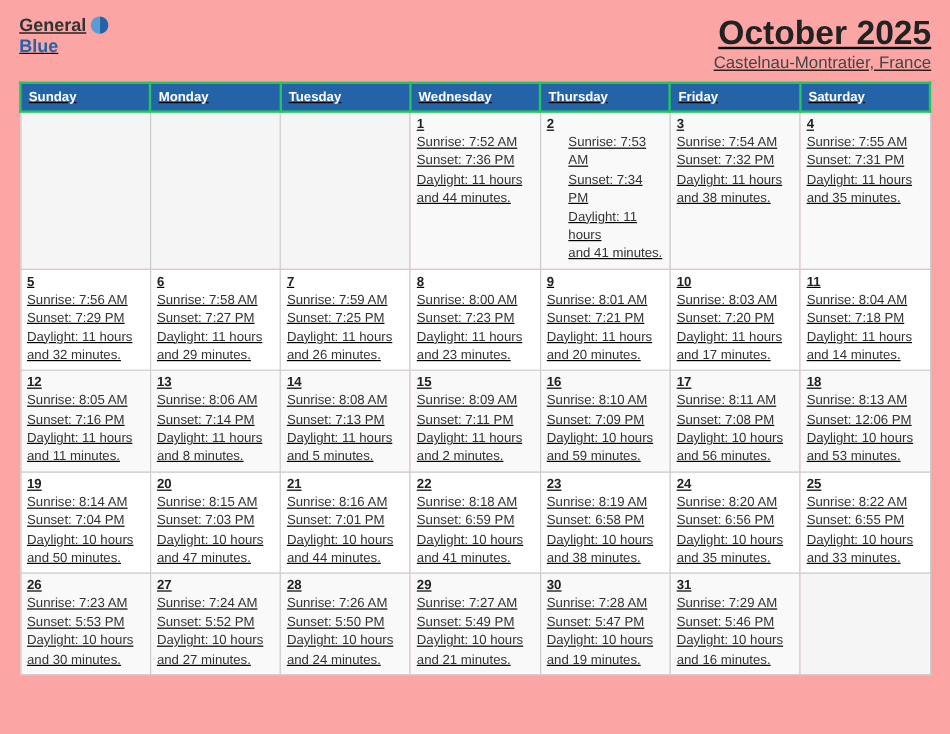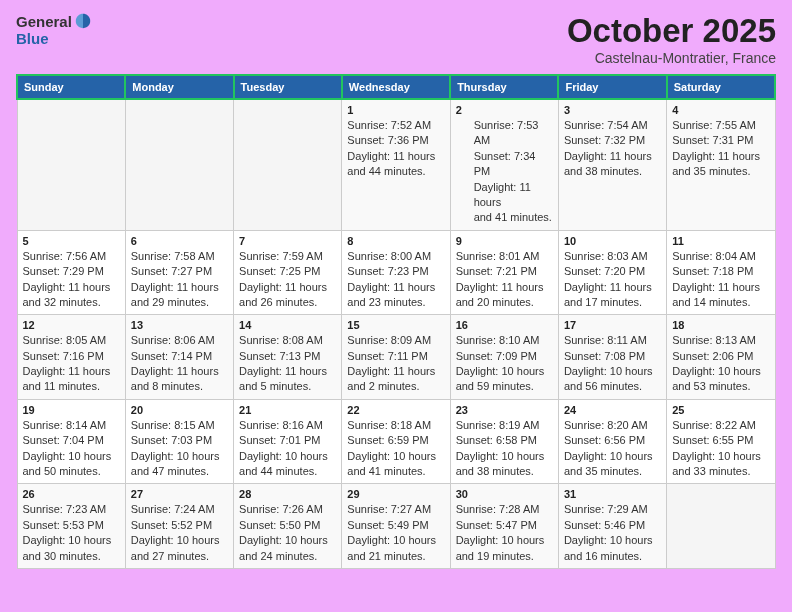--- a/index.html
+++ b/index.html
@@ -7,21 +7,22 @@
       font-family: Arial, sans-serif;
       background: #fff;
       width: 792px;
       height: 612px;
       overflow: hidden;
     }
     .page {
       width: 792px;
       height: 612px;
       padding: 12px 16px;
-      background: #f0abfc;
+      background: #fca5a5;
+      text-decoration: underline;
     }
     .header {
       display: flex;
       align-items: flex-start;
       justify-content: space-between;
       margin-bottom: 8px;
     }
     .logo {
       display: flex;
       align-items: center;
@@ -30,21 +31,21 @@
     .logo-blue { color: #2563a8; text-align: right; }
     .logo-icon {
       width: 18px;
       height: 18px;
       margin-left: 2px;
     }
     .title-block {
       text-align: right;
     }
     .month-title {
-      font-size: 33px;
+      font-size: 28px;
       font-weight: bold;
       color: #222;
     }
     .location {
       font-size: 14px;
       color: #444;
     }
     .calendar {
       width: 100%;
       border-collapse: collapse;
@@ -250,21 +251,21 @@
           <td>
             <span class="day-number">17</span>
             <div class="day-info" style="white-space: pre-line;">Sunrise: 8:11 AM
 Sunset: 7:08 PM
 Daylight: 10 hours
 and 56 minutes.</div>
           </td>
           <td>
             <span class="day-number">18</span>
             <div class="day-info" style="white-space: pre-line;">Sunrise: 8:13 AM
-Sunset: 2:06 PM
+Sunset: 12:06 PM
 Daylight: 10 hours
 and 53 minutes.</div>
           </td>
         </tr>
         <tr>
           <td>
             <span class="day-number">19</span>
             <div class="day-info" style="white-space: pre-line;">Sunrise: 8:14 AM
 Sunset: 7:04 PM
 Daylight: 10 hours

